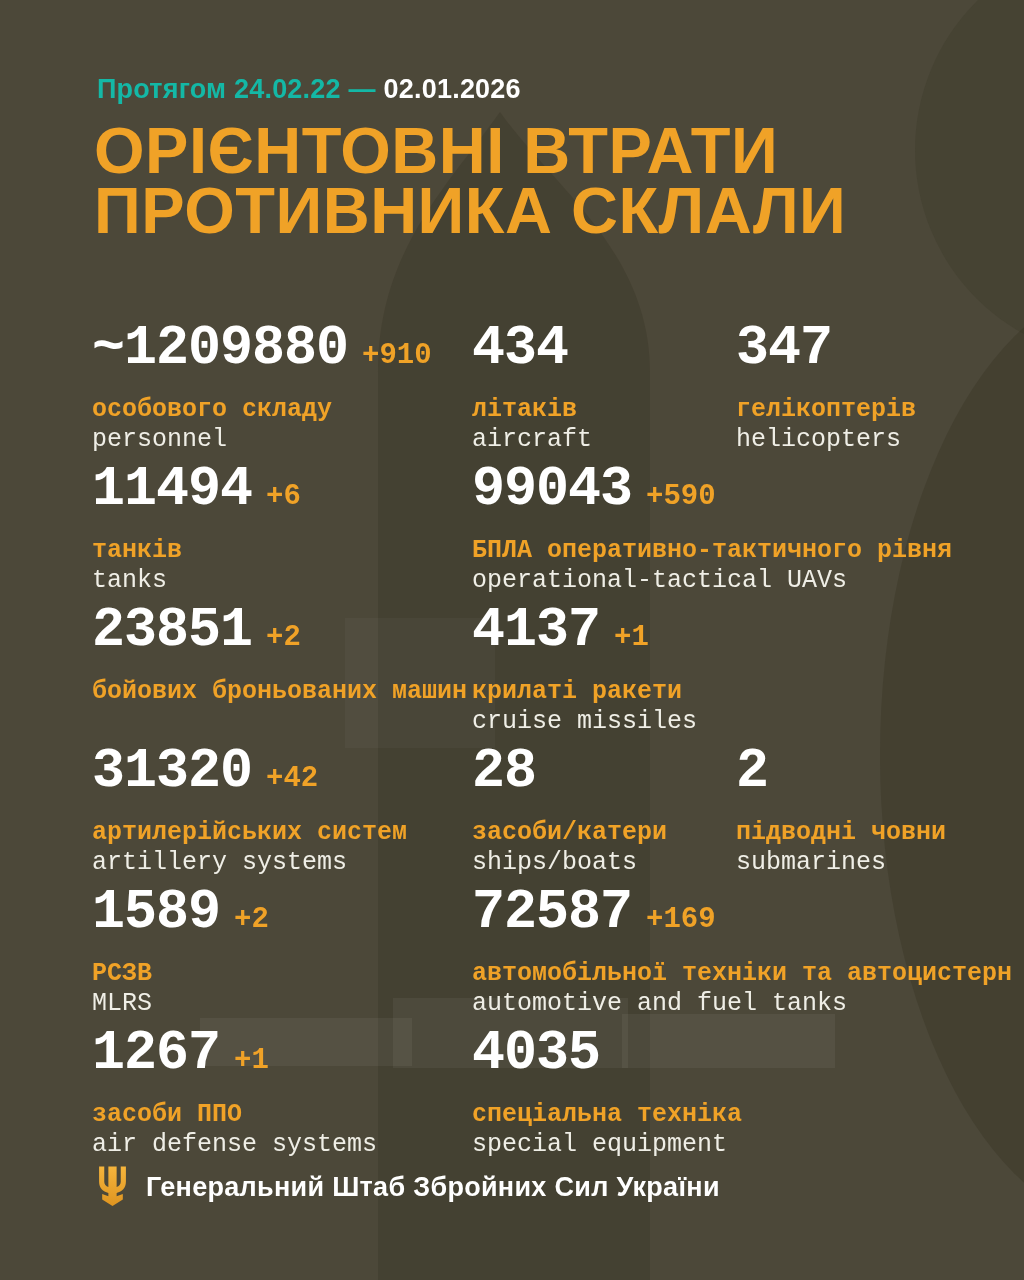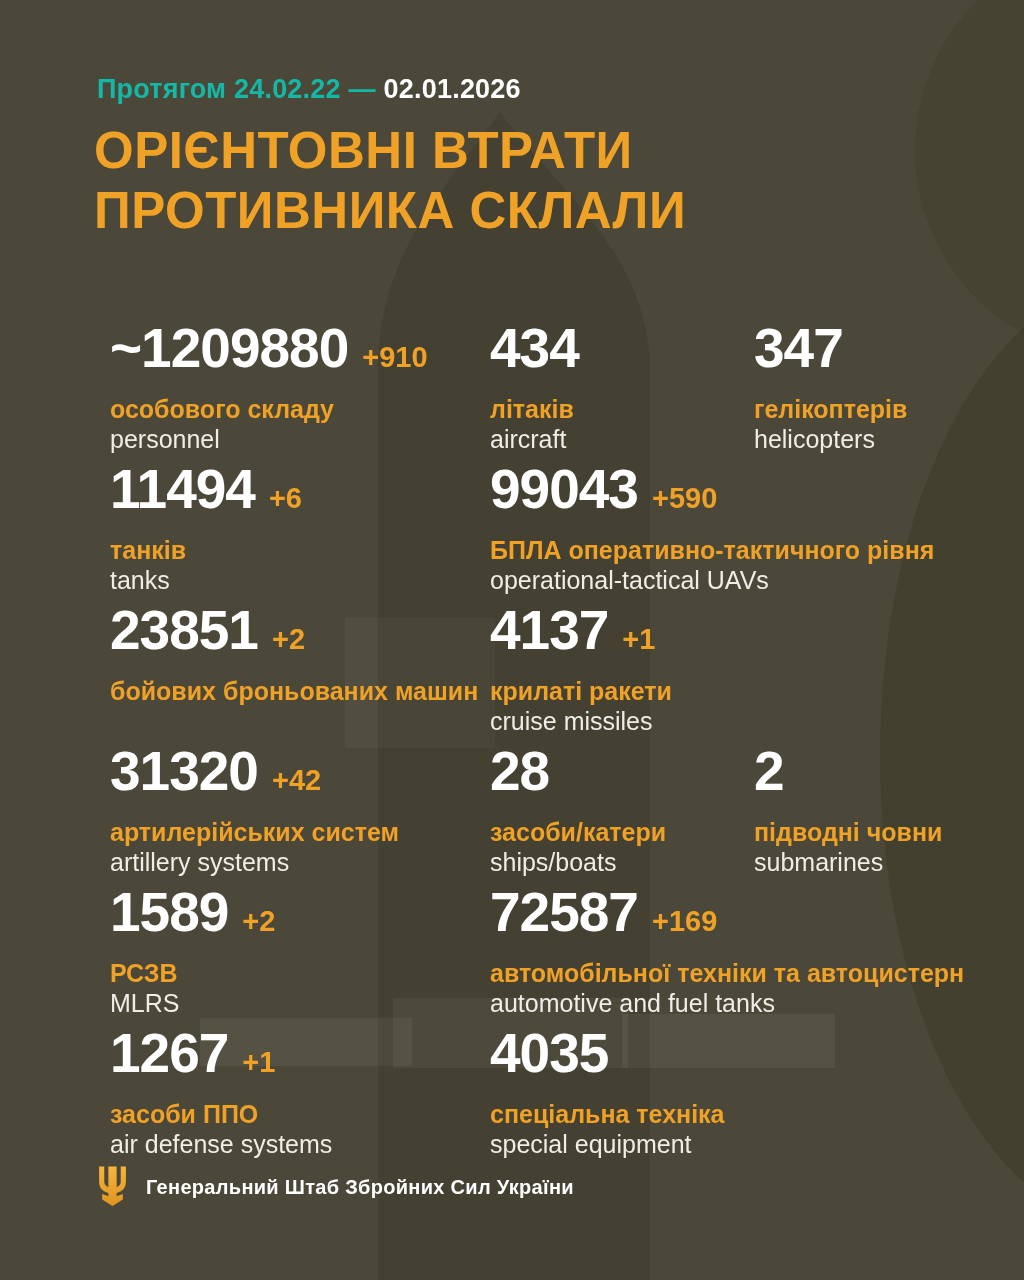--- a/index.html
+++ b/index.html
@@ -14,25 +14,25 @@
 
   .date-line{
     position:absolute;left:97px;top:74px;
     font-size:27px;letter-spacing:.2px;white-space:nowrap;
   }
   .date-prefix{color:#14b8a6;font-weight:600;}
   .date-value{color:#FFFFFF;font-weight:800;margin-left:8px;}
 
   .title{
     position:absolute;left:94px;top:121px;
-    font-size:51px;line-height:60px;font-weight:800;
+    font-size:65px;line-height:60px;font-weight:800;
     color:#F0A227;letter-spacing:.5px;white-space:nowrap;
   }
 
-  .grid{position:absolute;left:110px;top:320px;width:906px;}
+  .grid{position:absolute;left:92px;top:320px;width:906px;font-family:Liberation Mono, monospace;}
   .row{display:grid;grid-template-columns:380px 264px 1fr;height:141px;align-items:start;}
   .stat{padding-right:8px;}
   .stat.span2{grid-column:span 2;}
   .num-line{white-space:nowrap;}
   .num{
     font-size:55px;line-height:57px;font-weight:700;
     color:#FFFFFF;letter-spacing:-1px;
   }
   .delta{
     font-size:29px;font-weight:700;color:#F0A227;margin-left:14px;
@@ -43,21 +43,21 @@
   }
   .en{
     font-size:25px;line-height:29px;font-weight:400;
     color:#EFEEE6;margin-top:1px;white-space:nowrap;
   }
 
   .footer{
     position:absolute;left:96px;top:1166px;
     display:flex;align-items:center;gap:17px;
   }
-  .footer-text{font-size:20px;font-weight:700;color:#FFFFFF;letter-spacing:.3px;}
+  .footer-text{font-size:27px;font-weight:700;color:#FFFFFF;letter-spacing:.3px;}
   .tryzub{display:block;}
 </style>
 </head>
 <body>
 
 <svg class="watermark" width="1024" height="1280" viewBox="0 0 1024 1280" aria-hidden="true">
   <path d="M500 112 C446 188 378 252 378 372 L378 1280 L650 1280 L650 372 C650 252 554 188 500 112 Z" fill="#33301F" opacity="0.28"></path>
   <ellipse cx="1135" cy="755" rx="255" ry="475" fill="#33301F" opacity="0.30"></ellipse>
   <circle cx="1125" cy="150" r="210" fill="#33301F" opacity="0.22"></circle>
   <rect x="200" y="1018" width="212" height="48" fill="#FFFFFF" opacity="0.05"></rect>

